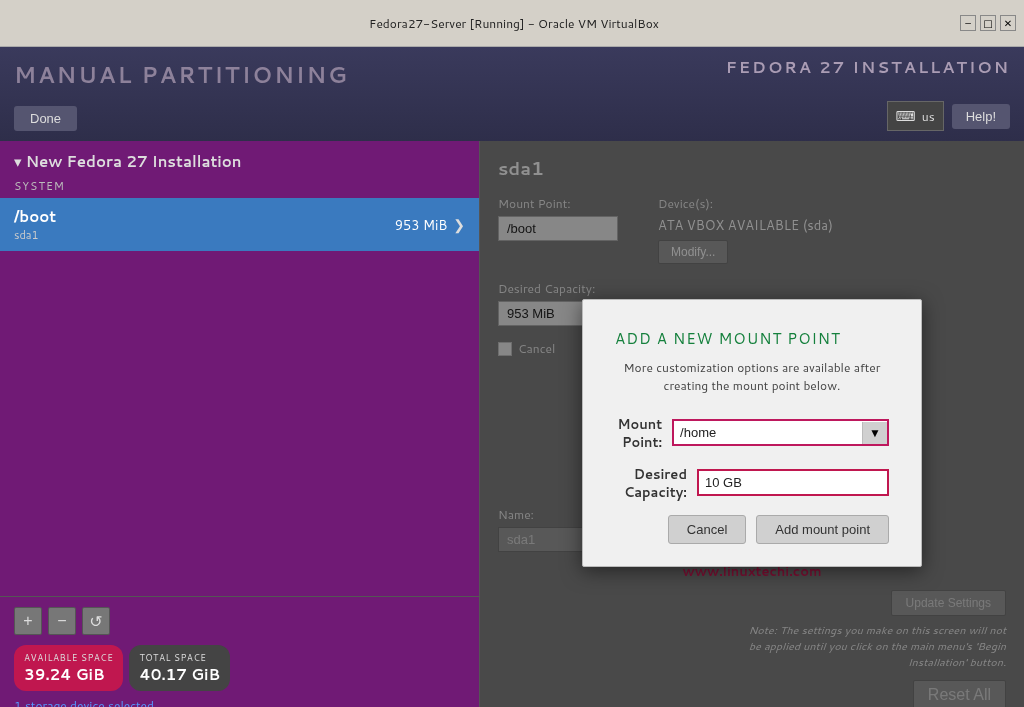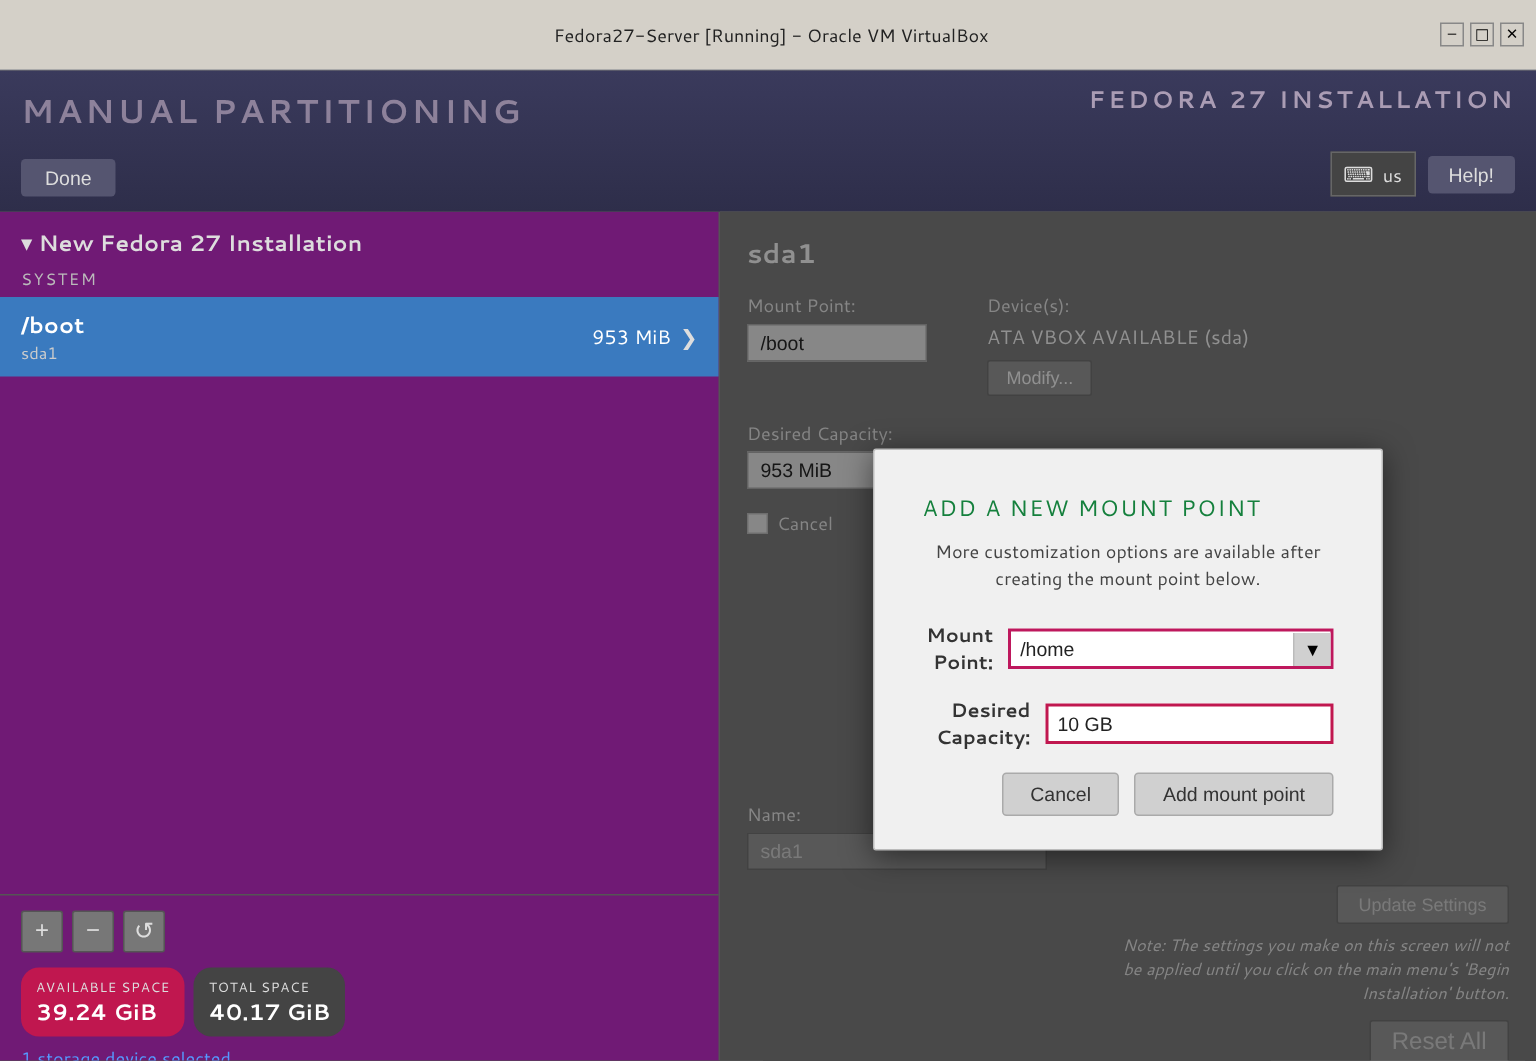--- a/index.html
+++ b/index.html
@@ -565,20 +565,21 @@
             <button class="modal-add-btn">Add mount point</button>
           </div>
         </div>
       </div>
 
       <div class="right-bottom">
         <div class="name-section">
           <div class="name-label">Name:</div>
           <input class="name-input" type="text" value="sda1" style="">
         </div>
+        <div class="watermark">www.linuxtechi.com</div>
         <button class="update-btn">Update Settings</button>
         <div class="note-text" style="white-space:pre-line;">Note:  The settings you make on this screen will not
 be applied until you click on the main menu's 'Begin
 Installation' button.</div>
         <button class="reset-btn">Reset All</button>
       </div>
     </div>
 
   </div>
 </div>

